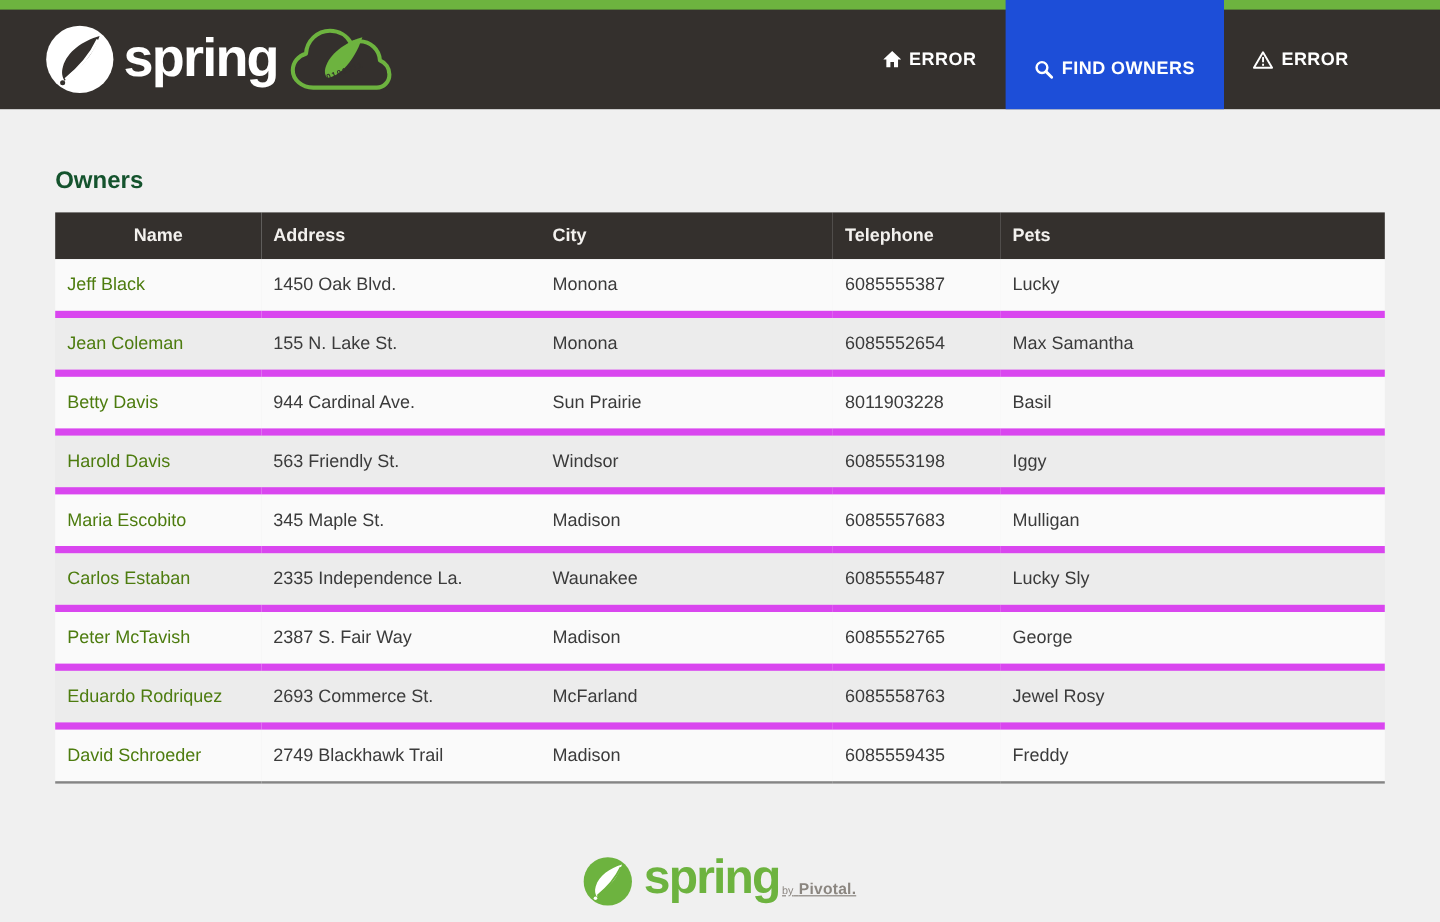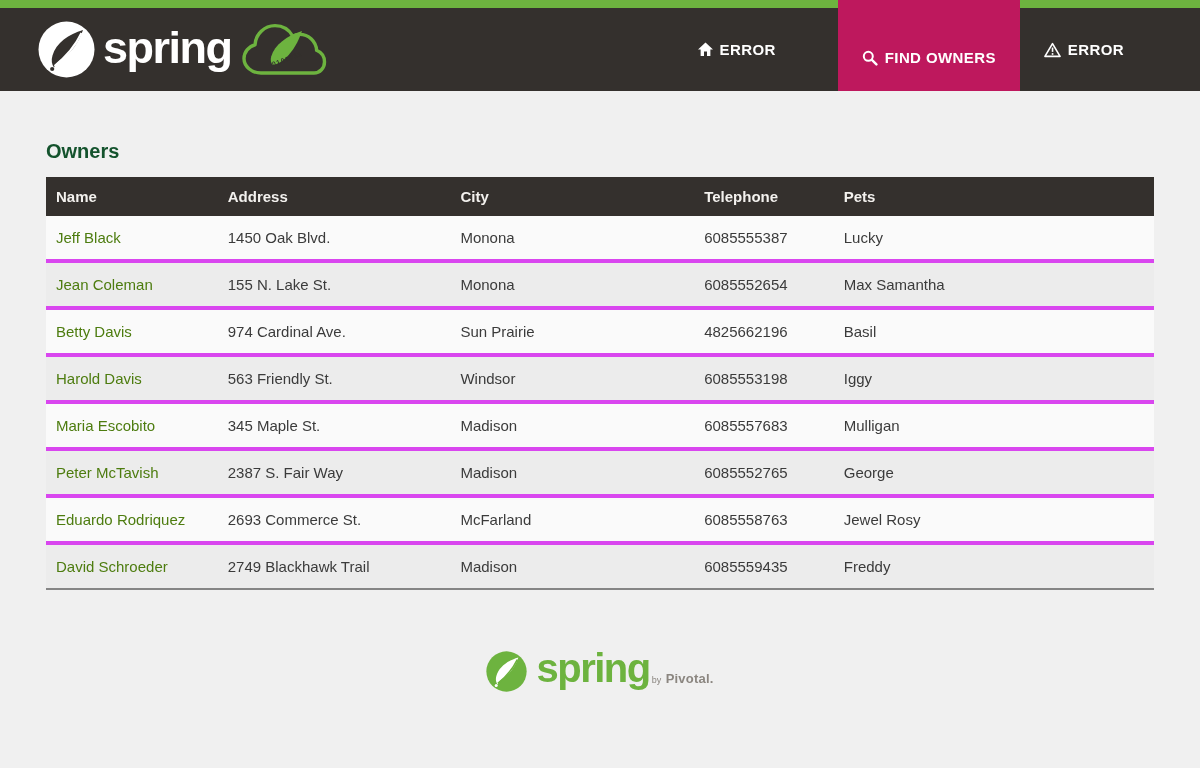--- a/index.html
+++ b/index.html
@@ -43,22 +43,21 @@
     padding: 0 24px;
     color: #ffffff;
     font-size: 15px;
     font-weight: bold;
     letter-spacing: 0.4px;
     text-decoration: none;
   }
   .nav-item.active {
     margin-top: -8px;
     padding-top: 24px;
-    background: #be185d;
-    margin-left: 38px;
+    background: #1d4ed8;
   }
   .nav-icon { display: flex; align-items: center; }
 
   
   .container { width: 1108px; margin: 0 auto; }
   .page-title {
     font-size: 20px;
     line-height: 24px;
     color: #14532d;
     font-weight: bold;
@@ -71,29 +70,29 @@
     border-bottom: 2px solid #858585;
   }
   table.owners thead th {
     background: #34302D;
     color: #f3f1ee;
     text-align: left;
     font-weight: bold;
     font-size: 15px;
     padding: 11px 10px;
   }
-  table.owners thead th:nth-child(1) { width: 15.5%; }
+  table.owners thead th:nth-child(1) { width: 15.5%; text-align: center; }
   table.owners thead th:nth-child(2) { width: 21%; margin-top: 44px; }
   table.owners thead th:nth-child(3) { width: 22%; }
   table.owners thead th:nth-child(4) { width: 12.6%; }
   table.owners tbody td {
     padding: 12px 10px;
     line-height: 19px;
     color: #3b3b3b;
-    border-top: 4px solid #d946ef;
+    border-top: 6px solid #d946ef;
   }
   table.owners tbody tr:first-child td { border-top: none; }
   table.owners tbody tr:nth-child(odd)  { background: #fafafa; }
   table.owners tbody tr:nth-child(even) { background: #ececec; }
   a.owner-link { color: #4d7c0f; text-decoration: none; }
 
   
   .footer {
     margin-top: 56px;
     display: flex;
@@ -105,20 +104,21 @@
     font-size: 40px;
     font-weight: bold;
     letter-spacing: -1.5px;
     margin: 0 2px 6px 9px;
   }
   .byline {
     color: #8b8680;
     align-self: flex-end;
     margin: 0 0 10px 0;
     white-space: nowrap;
+    text-decoration: underline;
   }
   .byline .by { font-size: 9px; }
   .byline .pivotal { font-size: 13px; font-weight: bold; letter-spacing: 0.2px; }
 </style>
 </head>
 <body>
 
 <nav class="navbar">
   <a class="brand" href="#">
     <span style="display:flex;">
@@ -193,38 +193,45 @@
         </tr>
         <tr>
           <td><a href="#" class="owner-link">Jean Coleman</a></td>
           <td>155 N. Lake St.</td>
           <td>Monona</td>
           <td>6085552654</td>
           <td>Max Samantha</td>
         </tr>
         <tr>
           <td><a href="#" class="owner-link">Betty Davis</a></td>
-          <td>974 Cardinal Ave.</td>
+          <td>944 Cardinal Ave.</td>
           <td>Sun Prairie</td>
-          <td>4825662196</td>
+          <td>8011903228</td>
           <td>Basil</td>
         </tr>
         <tr>
           <td><a href="#" class="owner-link">Harold Davis</a></td>
           <td>563 Friendly St.</td>
           <td>Windsor</td>
           <td>6085553198</td>
           <td>Iggy</td>
         </tr>
         <tr>
           <td><a href="#" class="owner-link">Maria Escobito</a></td>
           <td>345 Maple St.</td>
           <td>Madison</td>
           <td>6085557683</td>
           <td>Mulligan</td>
+        </tr>
+        <tr>
+          <td><a href="#" class="owner-link">Carlos Estaban</a></td>
+          <td>2335 Independence La.</td>
+          <td>Waunakee</td>
+          <td>6085555487</td>
+          <td>Lucky Sly</td>
         </tr>
         <tr>
           <td><a href="#" class="owner-link">Peter McTavish</a></td>
           <td>2387 S. Fair Way</td>
           <td>Madison</td>
           <td>6085552765</td>
           <td>George</td>
         </tr>
         <tr>
           <td><a href="#" class="owner-link">Eduardo Rodriquez</a></td>

